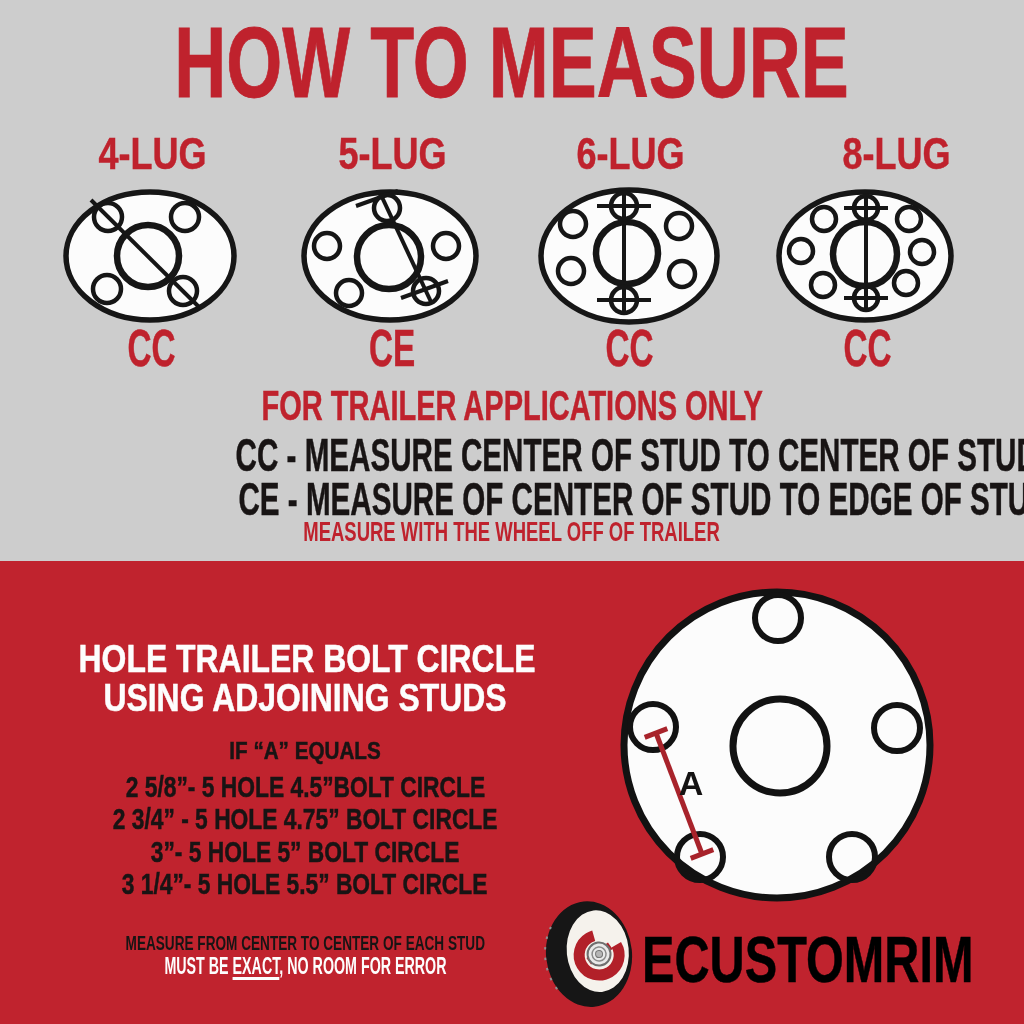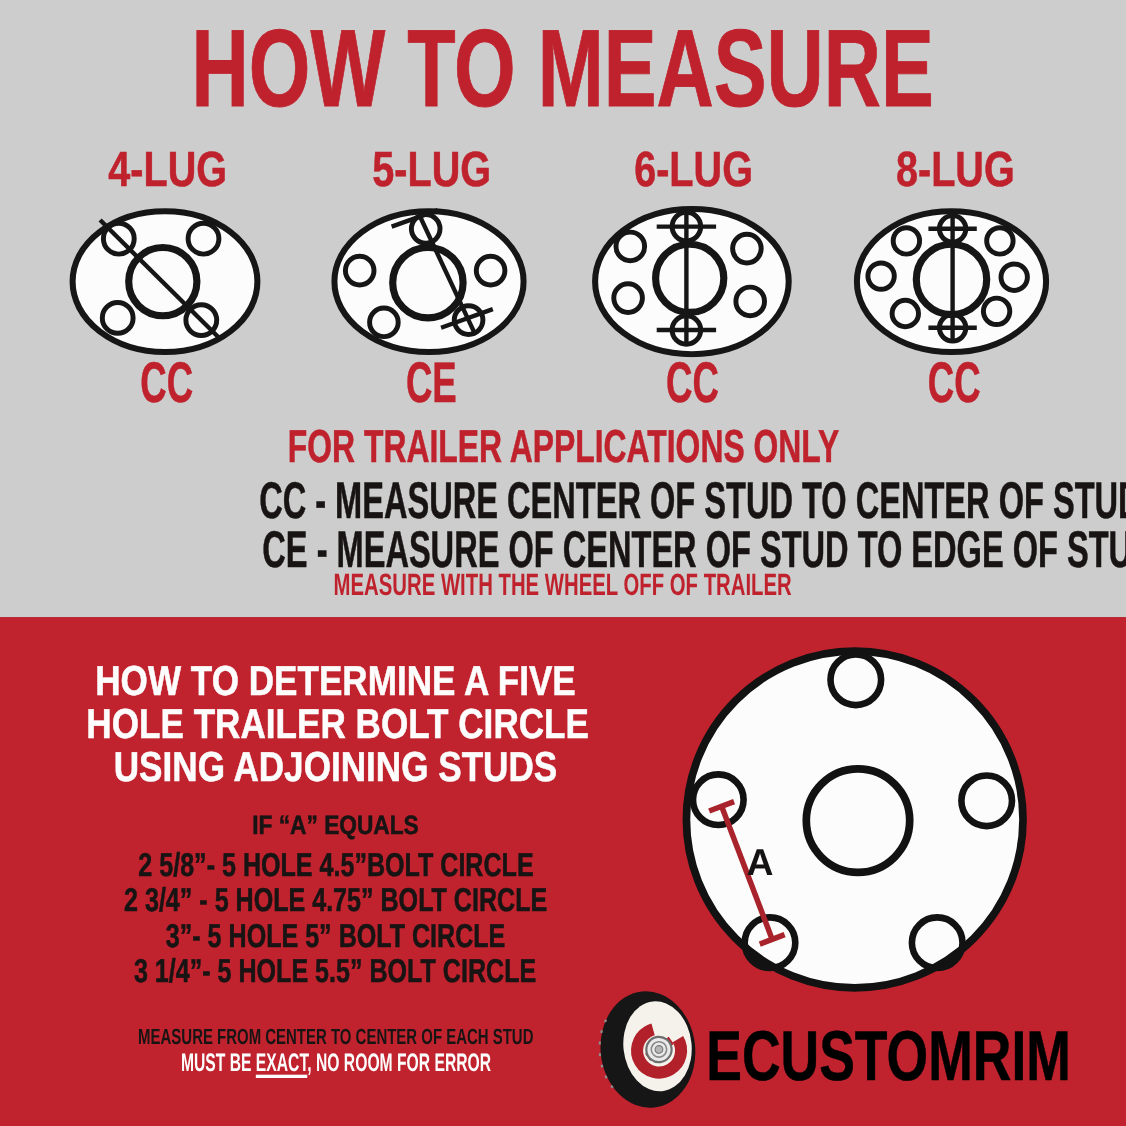--- a/index.html
+++ b/index.html
@@ -42,21 +42,21 @@
 
 <div class="page">
   <div class="top-section"></div>
   <div class="bottom-section"></div>
 
   <div class="line title red fat"><span class="cx">HOW TO MEASURE</span></div>
 
   <div class="line lug-label red fat2" style="left:32px"><span class="cx">4-LUG</span></div>
   <div class="line lug-label red fat2" style="left:272px"><span class="cx">5-LUG</span></div>
   <div class="line lug-label red fat2" style="left:510px"><span class="cx">6-LUG</span></div>
-  <div class="line lug-label red fat2" style="left:748px"><span class="cx">8-LUG</span></div>
+  <div class="line lug-label red fat2" style="left:776px"><span class="cx">8-LUG</span></div>
 
   <svg class="lug-svg" style="left:62px;top:189px" width="176" height="134" viewBox="0 0 176 134">
     <ellipse cx="88" cy="67" rx="84" ry="64" fill="#fcfcfc" stroke="#161616" stroke-width="5.5"></ellipse>
     <line x1="29" y1="11" x2="138" y2="119" stroke="#161616" stroke-width="4"></line>
     <circle cx="86" cy="67" r="31" fill="none" stroke="#161616" stroke-width="6.5"></circle>
     <circle cx="46" cy="28" r="14" fill="none" stroke="#161616" stroke-width="4.5"></circle>
     <circle cx="123" cy="28" r="14" fill="none" stroke="#161616" stroke-width="4.5"></circle>
     <circle cx="45" cy="100" r="14" fill="none" stroke="#161616" stroke-width="4.5"></circle>
     <circle cx="121" cy="102" r="14" fill="none" stroke="#161616" stroke-width="4.5"></circle>
   </svg>
@@ -107,21 +107,20 @@
   <div class="line measure-label red fat2" style="left:32px"><span class="cx">CC</span></div>
   <div class="line measure-label red fat2" style="left:272px"><span class="cx">CE</span></div>
   <div class="line measure-label red fat2" style="left:510px"><span class="cx">CC</span></div>
   <div class="line measure-label red fat2" style="left:748px"><span class="cx">CC</span></div>
 
   <div class="line trailer-note red fat2"><span class="cx">FOR TRAILER APPLICATIONS ONLY</span></div>
   <div class="line def-line blk fat2" style="top:430px"><span class="cx">CC - MEASURE CENTER OF STUD TO CENTER OF STUD</span></div>
   <div class="line def-line blk fat2" style="top:474px"><span class="cx">CE - MEASURE OF CENTER OF STUD TO EDGE OF STUD</span></div>
   <div class="line wheel-off red"><span class="cx">MEASURE WITH THE WHEEL OFF OF TRAILER</span></div>
 
-  <div class="line fh-head wht fat2" style="top:601px"><span class="cx">HOW TO DETERMINE A FIVE</span></div>
   <div class="line fh-head wht fat2" style="top:640px"><span class="cx">HOLE TRAILER BOLT CIRCLE</span></div>
   <div class="line fh-head wht fat2" style="top:679px"><span class="cx">USING ADJOINING STUDS</span></div>
 
   <div class="line fh-cond blk fat2"><span class="cx">IF “A” EQUALS</span></div>
   <div class="line fh-row blk fat2" style="top:771px"><span class="cx">2 5/8”- 5 HOLE 4.5”BOLT CIRCLE</span></div>
   <div class="line fh-row blk fat2" style="top:803px"><span class="cx">2 3/4” - 5 HOLE 4.75” BOLT CIRCLE</span></div>
   <div class="line fh-row blk fat2" style="top:836px"><span class="cx">3”- 5 HOLE 5” BOLT CIRCLE</span></div>
   <div class="line fh-row blk fat2" style="top:868px"><span class="cx">3 1/4”- 5 HOLE 5.5” BOLT CIRCLE</span></div>
 
   <div class="line fh-note1 blk"><span class="cx">MEASURE FROM CENTER TO CENTER OF EACH STUD</span></div>

